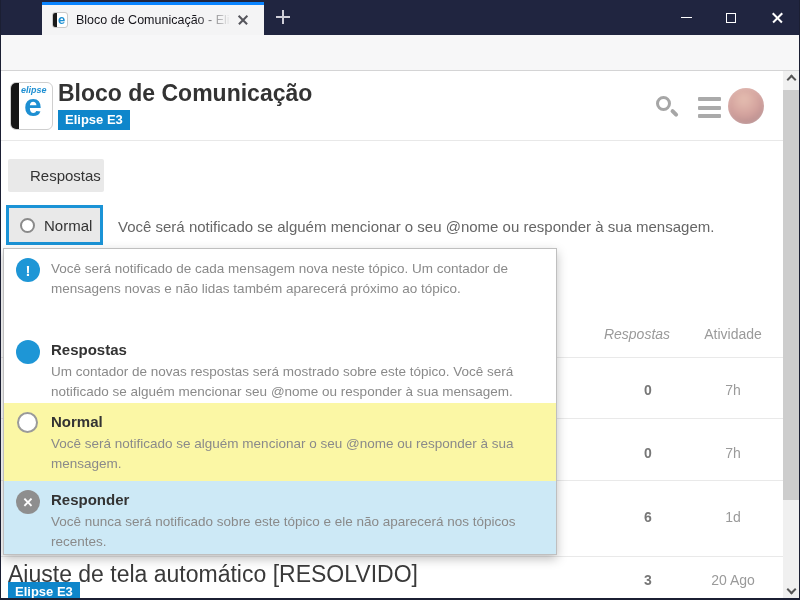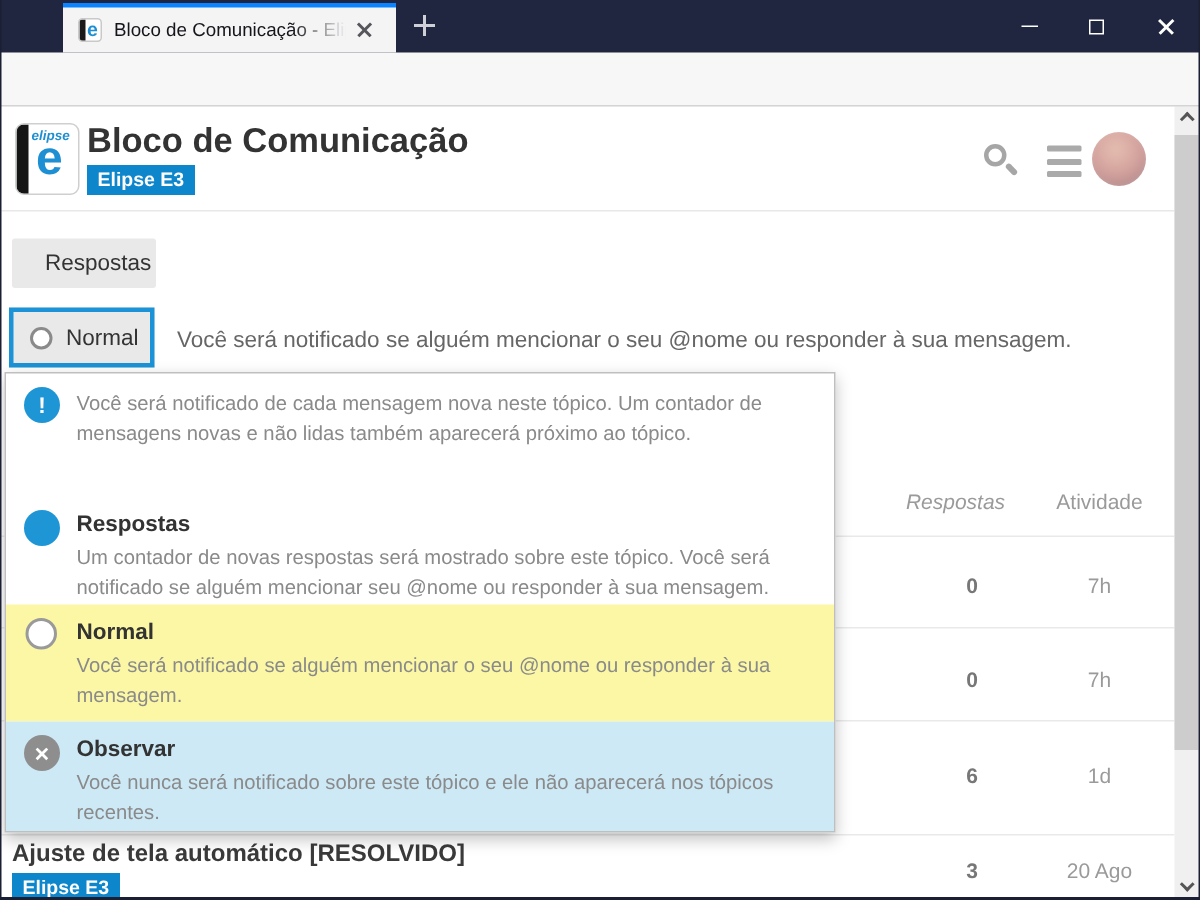--- a/index.html
+++ b/index.html
@@ -84,21 +84,21 @@
   .notify-summary { position:absolute; left:118px; top:218px; font-size:15px; color:#666; }
 
   
   .thead-label { position:absolute; top:334px; transform:translate(-50%,-50%); font-size:14px; color:#9a9a9a; }
   .h-resp { left:637px;font-style:italic; } .h-act { left:733px; }
   .hsep { position:absolute; left:1px; width:782px; height:1px; background:#e9e9e9; }
   .trow { position:absolute; left:0; width:783px; height:0; }
   .tcell { position:absolute; transform:translate(-50%,-50%); font-size:14px; }
   .tcell.rep { left:648px; color:#777; font-weight:bold; }
   .tcell.act { left:733px; color:#9a9a9a; }
-  .ltitle { position:absolute; left:8px; top:561px; font-size:16px; color:#3a3a3a;font-weight:bold; }
+  .ltitle { position:absolute; left:8px; top:561px; font-size:23px; color:#3a3a3a; }
   .lbadge { left:8px; top:582px; }
 
   
   .dropdown { position:absolute; left:3px; top:248px; width:554px; background:#fff; border:1px solid #bfbfbf; box-shadow:0 4px 10px rgba(0,0,0,.25); z-index:20; }
   .dd-item { position:relative; padding:10px 18px 0 47px; }
   .dd-item.h1 { height:82px; } .dd-item.h2 { height:72px; } .dd-item.h3 { height:78px; background:#fbf7a5; } .dd-item.h4 { height:73px; background:#cde9f6; }
   .dd-title { font-size:15px; font-weight:bold; color:#333; margin-bottom:4px; }
   .dd-desc { font-size:13.5px; color:#8a8a8a; line-height:20px; }
   .dd-icon { position:absolute; left:12px; top:9px; width:24px; height:24px; border-radius:50%; display:flex; align-items:center; justify-content:center; color:#fff; font-weight:bold; }
   .ic-watch { background:#1e96d6; font-size:15px; }
@@ -302,21 +302,21 @@
       <div class="dd-title">Respostas</div>
       <div class="dd-desc">Um contador de novas respostas será mostrado sobre este tópico. Você será notificado se alguém mencionar seu @nome ou responder à sua mensagem.</div>
     </div>
     <div class="dd-item h3">
       <div class="dd-icon ic-normal"></div>
       <div class="dd-title">Normal</div>
       <div class="dd-desc">Você será notificado se alguém mencionar o seu @nome ou responder à sua mensagem.</div>
     </div>
     <div class="dd-item h4">
       <div class="dd-icon ic-mute">✕</div>
-      <div class="dd-title">Observar</div>
+      <div class="dd-title">Responder</div>
       <div class="dd-desc">Você nunca será notificado sobre este tópico e ele não aparecerá nos tópicos recentes.</div>
     </div>
   </div>
 
   <div class="scrollbar">
     <div class="chev up"></div>
     <div class="sb-thumb"></div>
     <div class="chev down"></div>
   </div>
 

